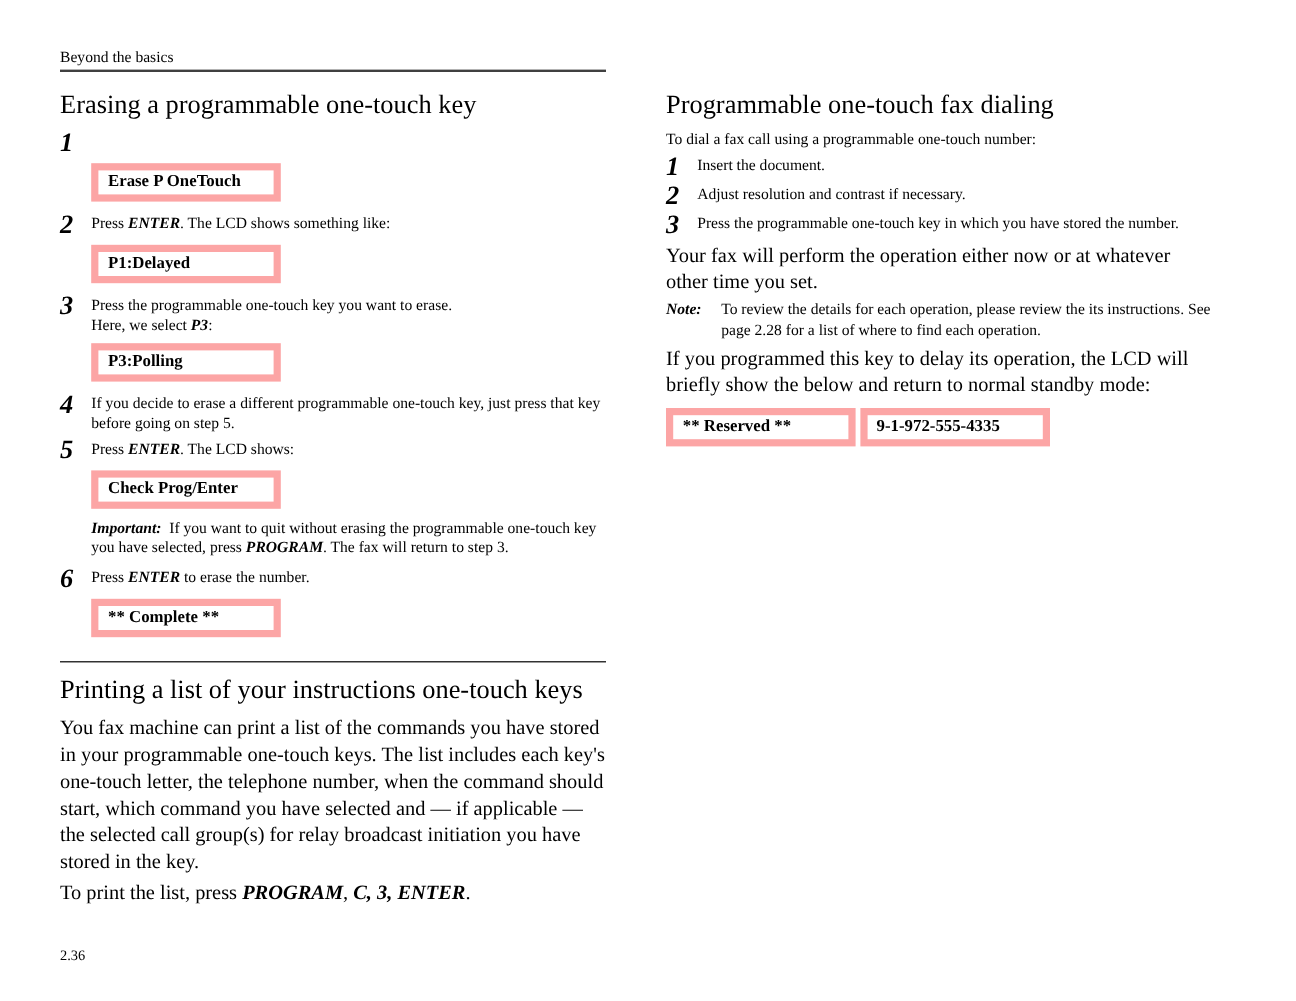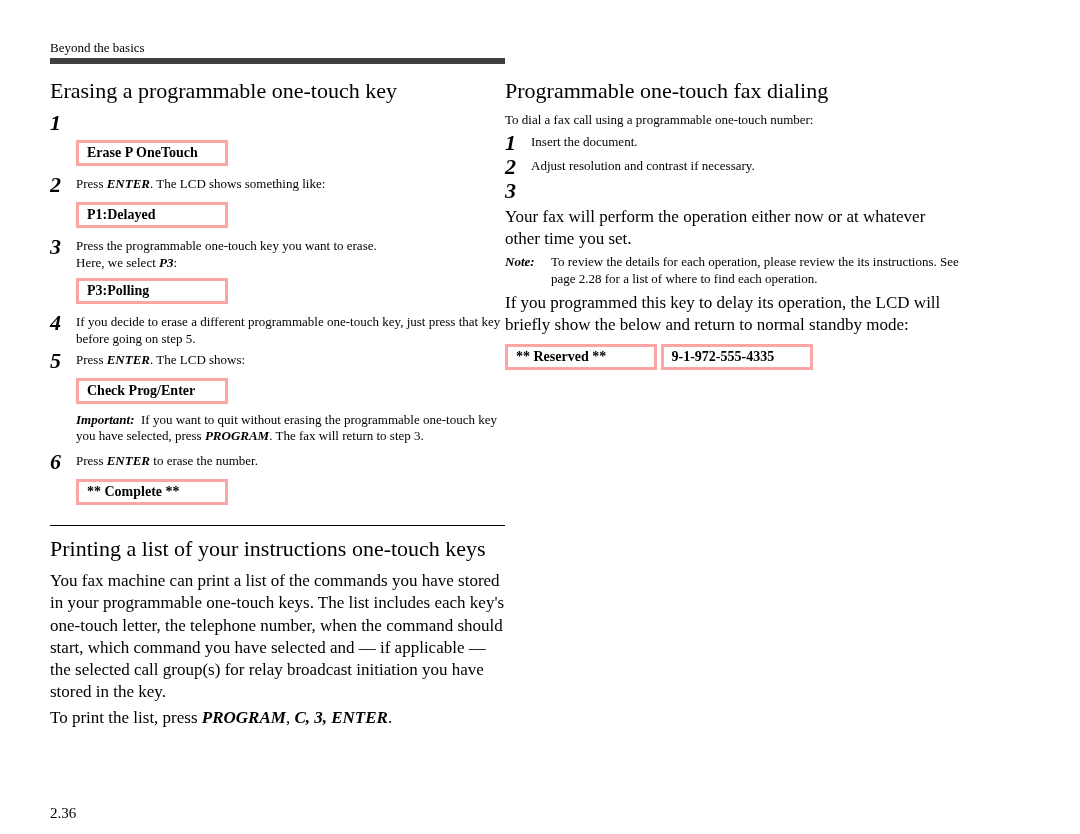--- a/index.html
+++ b/index.html
@@ -12,27 +12,28 @@
   }
   .page {
     width: 1080px;
     height: 834px;
     box-sizing: border-box;
     padding: 40px 50px 30px 50px;
     position: relative;
   }
   .header-line {
     font-size: 13px;
-    border-bottom: 6px solid #404040;
+    border-bottom: 2px solid #404040;
     padding-bottom: 2px;
     margin-bottom: 12px;
     width: 455px;
   }
   .columns {
     display: flex;
+    gap: 50px;
   }
   .col {
     width: 455px;
   }
   h2.section {
     font-family: "Times New Roman", Times, serif;
     font-weight: normal;
     font-size: 22px;
     margin: 2px 0 8px 0;
   }
@@ -55,21 +56,21 @@
     line-height: 22px;
     text-align: left;
   }
   .step-body {
     font-size: 13px;
     line-height: 1.3;
     flex: 1;
     padding-top: 2px;
   }
   .lcd-box {
-    border: 3px solid #fca5a5;
+    border: 6px solid #fca5a5;
     padding: 2px 8px;
     font-weight: bold;
     font-size: 14px;
     display: inline-block;
     margin: 4px 0 6px 26px;
     min-width: 130px;
   }
   .indent-note {
     font-size: 13px;
     line-height: 1.3;
@@ -80,23 +81,23 @@
   }
   .ital { font-style: italic; }
   .boldital { font-weight: bold; font-style: italic; }
   hr.rule {
     border: none;
     border-top: 1px solid #000;
     margin: 14px 0 10px 0;
   }
   .page-number {
     position: absolute;
-    bottom: 12px;
+    bottom: 30px;
     left: 50px;
-    font-size: 15px;
+    font-size: 12px;
   }
   .note-row {
     display: flex;
     font-size: 13px;
     margin: 2px 0 4px 0;
   }
   .note-row .label {
     font-weight: bold;
     font-style: italic;
     width: 46px;
@@ -181,20 +182,21 @@
       <div class="step">
         <div class="step-num">1</div>
         <div class="step-body">Insert the document.</div>
       </div>
       <div class="step">
         <div class="step-num">2</div>
         <div class="step-body">Adjust resolution and contrast if necessary.</div>
       </div>
       <div class="step">
         <div class="step-num">3</div>
+        <div class="step-body">Press the programmable one-touch key in which you have stored the number.</div>
       </div>
 
       <div class="para">Your fax will perform the operation either now or at whatever other time you set.</div>
 
       <div class="note-row">
         <div class="label">Note:</div>
         <div class="txt">To review the details for each operation, please review the its instructions. See page 2.28 for a list of where to find each operation.</div>
       </div>
 
       <div class="para">If you programmed this key to delay its operation, the <span class="smallcaps">LCD</span> will briefly show the below and return to normal standby mode:</div>

